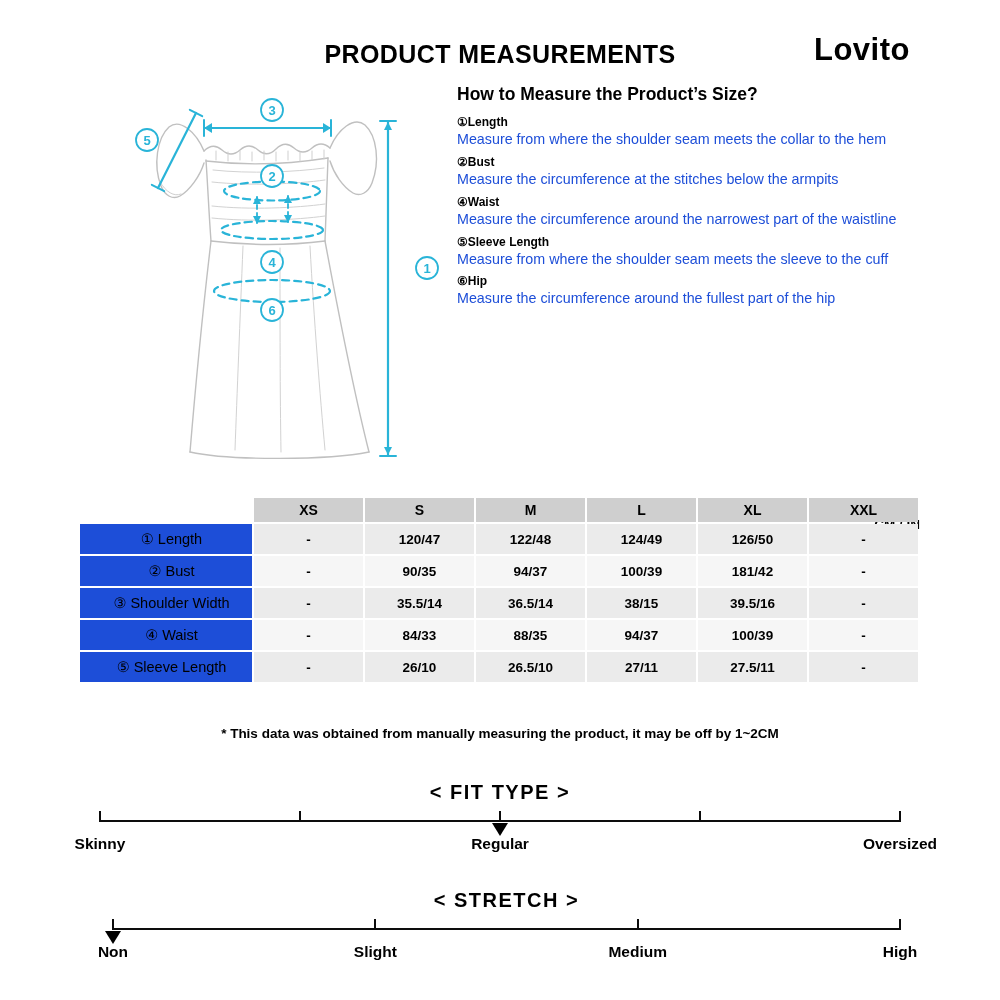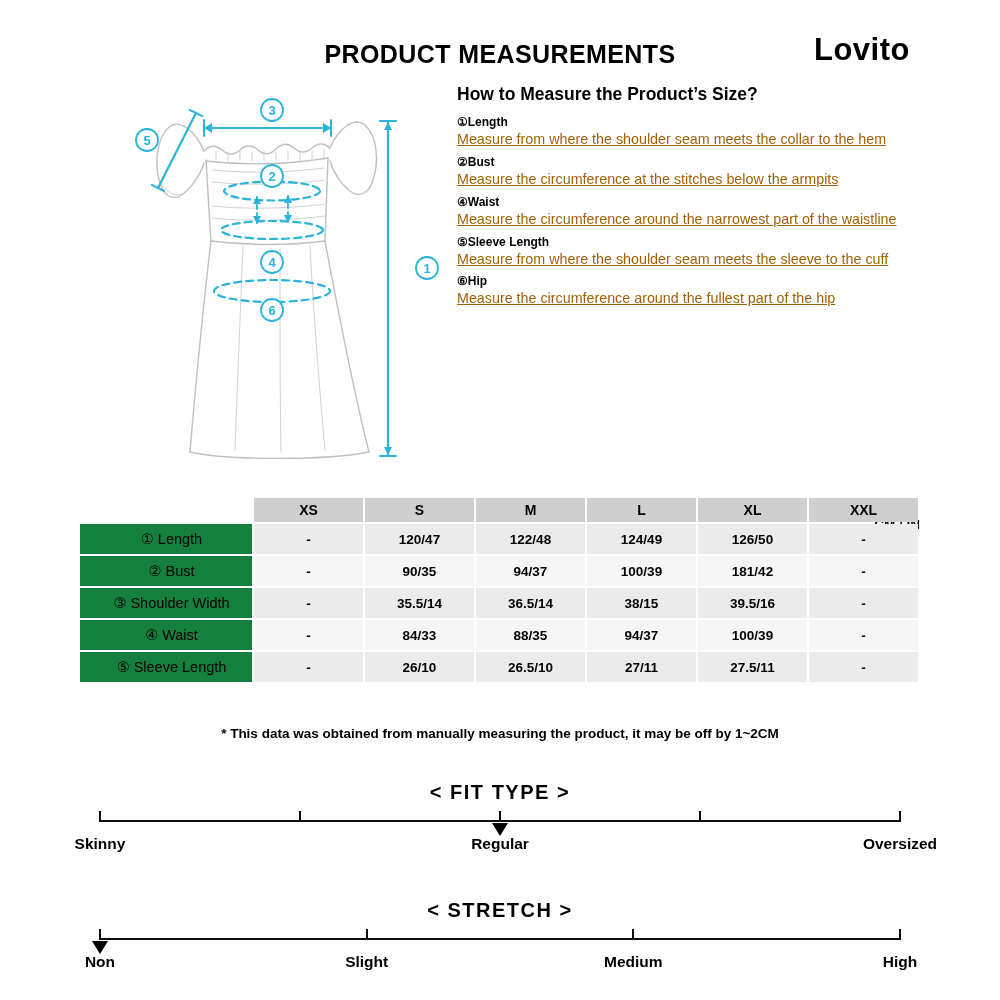--- a/index.html
+++ b/index.html
@@ -13,47 +13,47 @@
     font-size:25px; font-weight:bold; letter-spacing:0.4px;
   }
   .brand {
     position:absolute; top:32px; right:90px; font-size:31px; font-weight:800;
     letter-spacing:0.5px;
   }
   
   .howto { position:absolute; left:457px; top:84px; width:476px; }
   .howto-title { font-size:17.5px; font-weight:bold; margin-bottom:10px; }
   .howto-label { font-size:12px; font-weight:bold; margin-top:5px; }
-  .howto-desc { font-size:14.3px; color:#a16207; line-height:1.46;text-decoration:underline; }
+  .howto-desc { font-size:14.3px; color:#1d4ed8; line-height:1.46; }
   
   .diagram { position:absolute; left:118px; top:86px; }
   svg text.callout-num {
     font-family:"Liberation Sans", sans-serif; font-size:13px; font-weight:600;
     fill:#29b4d8; text-anchor:middle;
   }
   
   .unit { position:absolute; top:477px; right:80px; font-size:13.5px; font-weight:bold;margin-top:40px; }
   table.size {
     position:absolute; top:496px; left:78px; width:842px;
     border-collapse:separate; border-spacing:2px; table-layout:fixed;
   }
   table.size th, table.size td { text-align:center; vertical-align:middle; }
   table.size th { background:#cfcfcf; height:24px; font-size:14px; font-weight:bold; }
   table.size th.corner { background:transparent; width:172px; }
-  td.rowlabel { background:#15803d; text-align:left; padding-left:11px; font-size:14.5px; height:30px; }
+  td.rowlabel { background:#1d4ed8; text-align:left; padding-left:11px; font-size:14.5px; height:30px; }
   tbody tr:nth-child(odd) td.val { background:#ebebeb; }
   tbody tr:nth-child(even) td.val { background:#f6f6f6; }
   td.val { font-size:13.5px; font-weight:bold; }
   .footnote {
     position:absolute; top:726px; left:0; width:1000px; text-align:center;
     font-size:13.5px; font-weight:bold;
   }
   
   #scales { position:absolute; top:781px; left:0; width:1000px; }
-  .scale + .scale { margin-top:44px; }
+  .scale + .scale { margin-top:34px;padding-left:13px; }
   .scale-title { text-align:center; font-size:20px; font-weight:bold; letter-spacing:1.5px; }
   .scale-track { position:relative; margin:16px 100px 0; height:2px; background:#0d0d0d; }
   .tick { position:absolute; bottom:0; width:2px; height:11px; background:#0d0d0d; transform:translateX(-50%); }
   .marker {
     position:absolute; top:3px; width:0; height:0; transform:translateX(-50%);
     border-left:8px solid transparent; border-right:8px solid transparent;
     border-top:13px solid #000;
   }
   .scale-labels { position:relative; margin:13px 100px 0; height:20px; }
   .scale-label { position:absolute; top:0; transform:translateX(-50%); font-size:15.5px; font-weight:bold; white-space:nowrap; }

